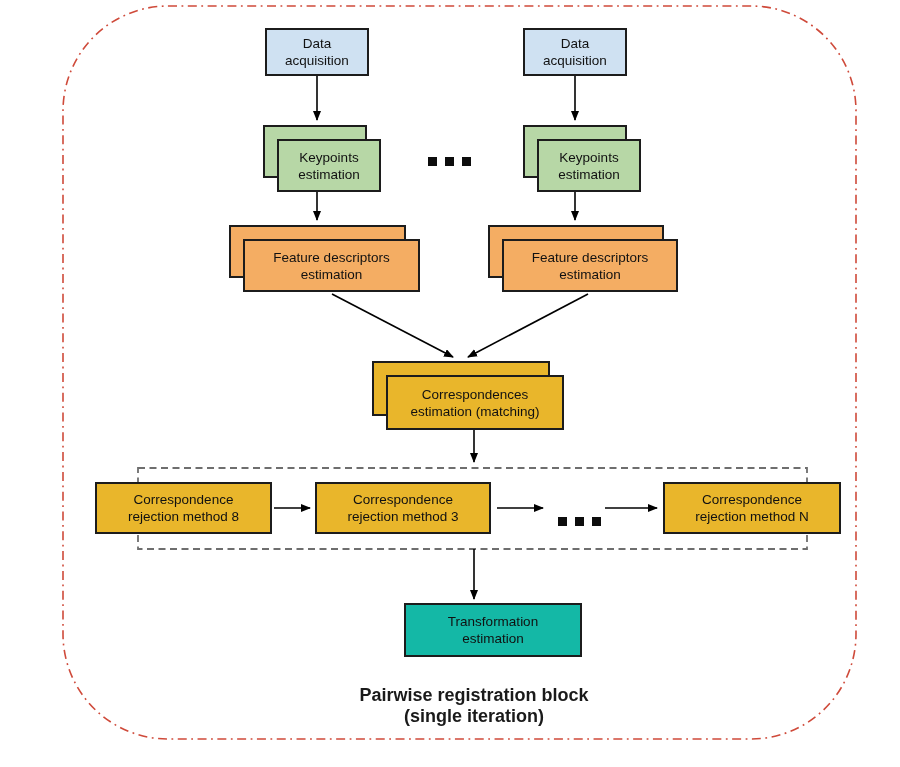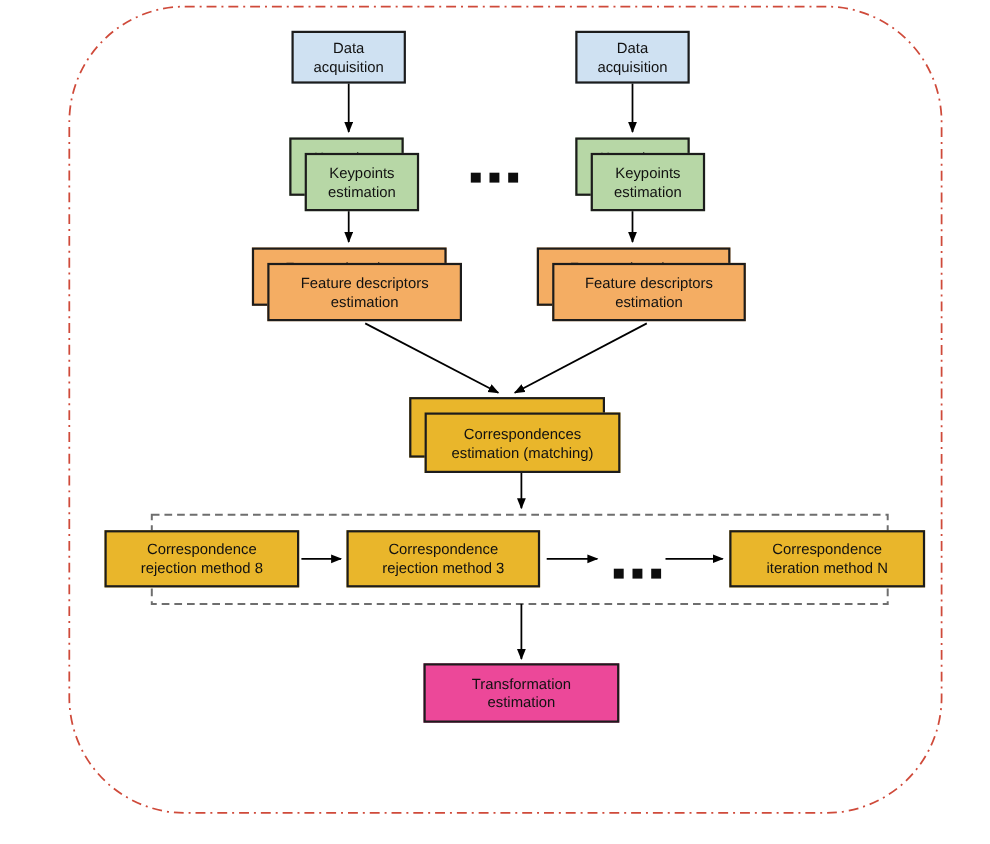--- a/index.html
+++ b/index.html
@@ -113,29 +113,31 @@
     <span>Correspondence</span>
     <span>rejection method 3</span>
   </div>
   <div class="dots" style="left:558px;top:517px">
     <span class="sq"></span>
     <span class="sq"></span>
     <span class="sq"></span>
   </div>
   <div class="box" style="left: 663px; top: 482px; width: 178px; height: 52px; background-color: rgb(233, 182, 43);">
     <span>Correspondence</span>
-    <span>iteration method N</span>
+    <span>rejection method N</span>
   </div>
 
-  <div class="box" style="left: 385px; top: 603px; width: 178px; height: 54px; background-color: #ec4899;">
+  <div class="box" style="left: 404px; top: 603px; width: 178px; height: 54px; background-color: #14b8a6;">
     <span>Transformation</span>
     <span>estimation</span>
   </div>
 
   <div class="caption" style="left:274px;top:685px;width:400px">
+    <div>Pairwise registration block</div>
+    <div>(single iteration)</div>
   </div>
 
   <svg class="layer z4" viewBox="0 0 900 767">
     <defs>
       <marker id="ah" markerUnits="userSpaceOnUse" markerWidth="12" markerHeight="10" refX="9" refY="4" orient="auto">
         <path d="M0,0 L10,4 L0,8 Z" fill="#000"></path>
       </marker>
     </defs>
     <g stroke="#000" stroke-width="1.6" fill="none">
       <line x1="317" y1="76" x2="317" y2="120" marker-end="url(#ah)"></line>

